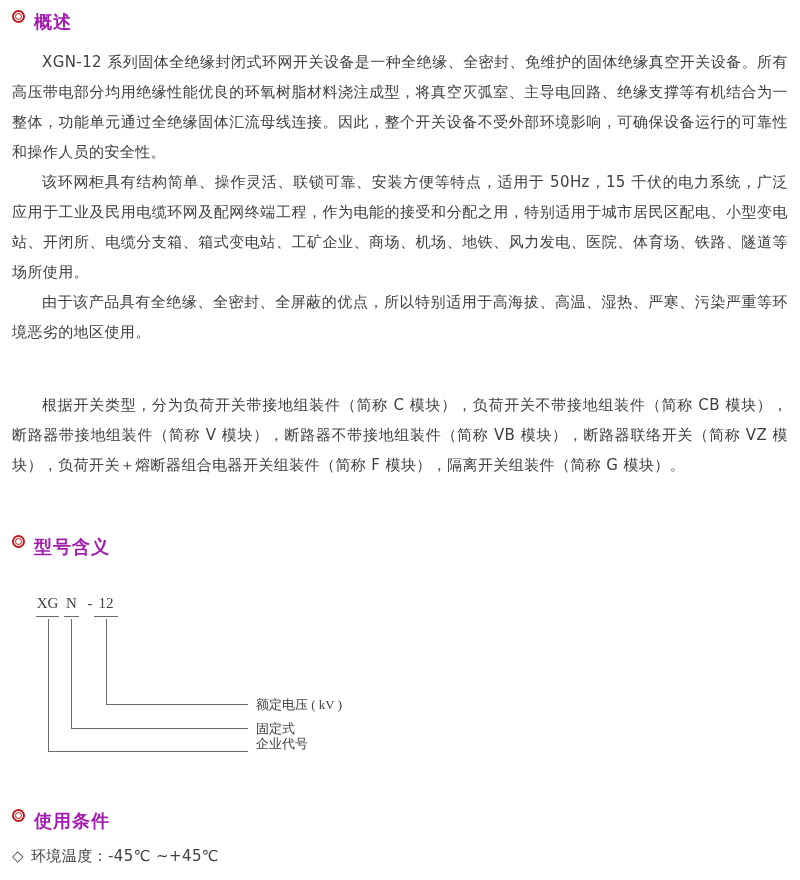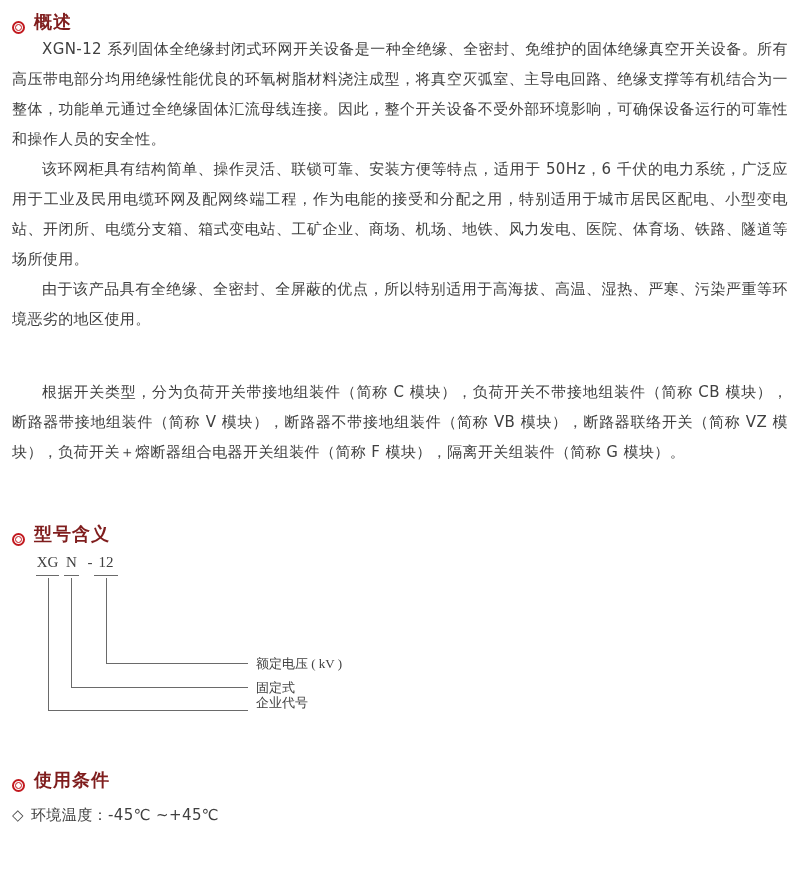--- a/index.html
+++ b/index.html
@@ -10,23 +10,23 @@
     background: #ffffff;
     color: #404040;
     font-family: "DejaVu Sans", "Liberation Sans", sans-serif;
     overflow: hidden;
   }
   .page { padding: 10px 12px 0 12px; }
 
   
   .sec-heading {
     display: flex;
-    align-items: flex-end;
+    align-items: flex-start;
     gap: 9px;
-    color: #7f1d1d;
+    color: #a21caf;
     font-size: 18px;
     font-weight: bold;
     line-height: 24px;
     letter-spacing: 1px;
   }
   .bullseye {
     flex: 0 0 auto;
     width: 13px;
     height: 13px;
     border: 2px solid #c2191f;
@@ -37,40 +37,40 @@
   }
   .bullseye::after {
     content: "";
     width: 5px;
     height: 5px;
     border: 1.5px solid #c2191f;
     border-radius: 50%;
   }
 
   
-  .paras { }
+  .paras { margin-top: 13px; }
   .paras p {
     margin: 0;
     font-size: 15px;
     line-height: 30px;
     text-indent: 2em;
     text-align: justify;
     letter-spacing: 0.4px;
   }
 
   .sec-overview { margin-top: 0; }
   .sec-classification { margin-top: 43px; }
   .sec-model { margin-top: 55px; font-family: Liberation Serif, serif; }
   .sec-conditions { margin-top: 40px; }
 
   
   .model-diagram {
     position: relative;
     height: 180px;
-    margin-top: 2px;
+    margin-top: 30px;
   }
   .code-seg {
     position: absolute;
     top: 6px;
     font-size: 15px;
     color: #404040;
     text-align: center;
     padding-bottom: 4px;
     border-bottom: 1px solid #6a6a6a;
   }
@@ -127,21 +127,21 @@
 
 <div class="page">
 
   <section class="sec-overview">
     <div class="sec-heading">
       <span class="bullseye"></span>
       <span>概述</span>
     </div>
     <div class="paras">
       <p>XGN-12 系列固体全绝缘封闭式环网开关设备是一种全绝缘、全密封、免维护的固体绝缘真空开关设备。所有高压带电部分均用绝缘性能优良的环氧树脂材料浇注成型，将真空灭弧室、主导电回路、绝缘支撑等有机结合为一整体，功能单元通过全绝缘固体汇流母线连接。因此，整个开关设备不受外部环境影响，可确保设备运行的可靠性和操作人员的安全性。</p>
-      <p>该环网柜具有结构简单、操作灵活、联锁可靠、安装方便等特点，适用于 50Hz，6 千伏的电力系统，广泛应用于工业及民用电缆环网及配网终端工程，作为电能的接受和分配之用，特别适用于城市居民区配电、小型变电站、开闭所、电缆分支箱、箱式变电站、工矿企业、商场、机场、地铁、风力发电、医院、体育场、铁路、隧道等场所使用。</p>
+      <p>该环网柜具有结构简单、操作灵活、联锁可靠、安装方便等特点，适用于 50Hz，15 千伏的电力系统，广泛应用于工业及民用电缆环网及配网终端工程，作为电能的接受和分配之用，特别适用于城市居民区配电、小型变电站、开闭所、电缆分支箱、箱式变电站、工矿企业、商场、机场、地铁、风力发电、医院、体育场、铁路、隧道等场所使用。</p>
       <p>由于该产品具有全绝缘、全密封、全屏蔽的优点，所以特别适用于高海拔、高温、湿热、严寒、污染严重等环境恶劣的地区使用。</p>
     </div>
   </section>
 
   <section class="sec-classification">
     <div class="paras">
       <p>根据开关类型，分为负荷开关带接地组装件（简称 C 模块），负荷开关不带接地组装件（简称 CB 模块），断路器带接地组装件（简称 V 模块），断路器不带接地组装件（简称 VB 模块），断路器联络开关（简称 VZ 模块），负荷开关＋熔断器组合电器开关组装件（简称 F 模块），隔离开关组装件（简称 G 模块）。</p>
     </div>
   </section>
 

